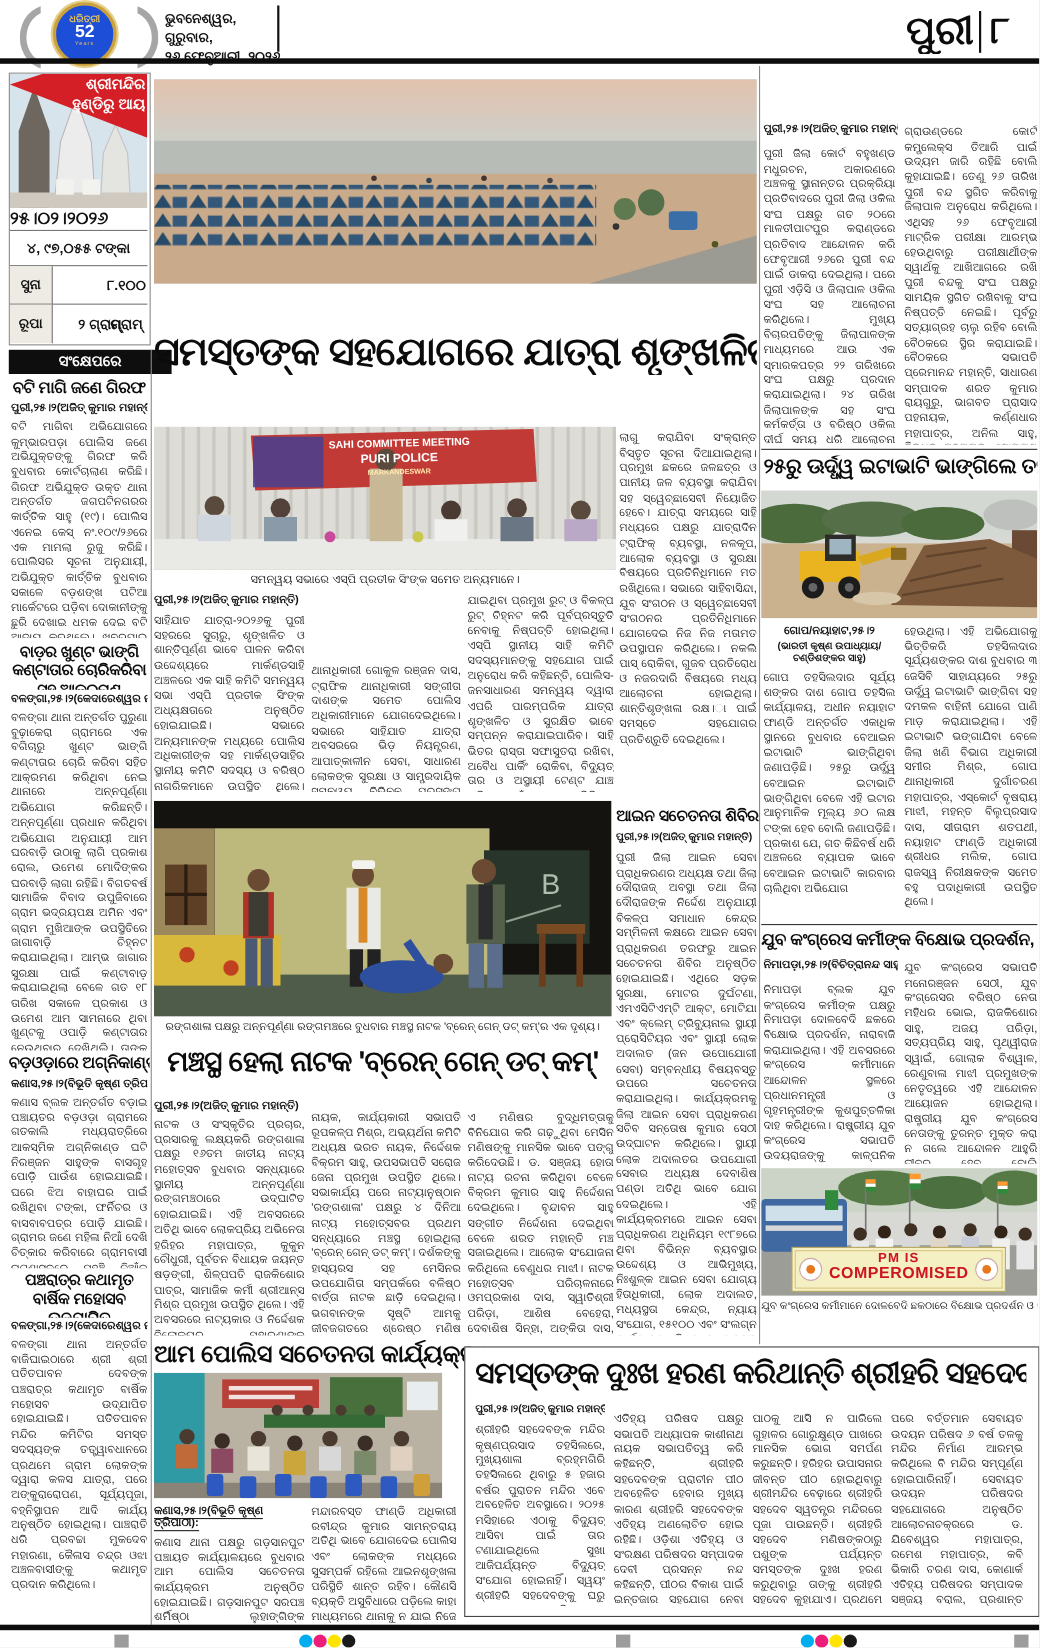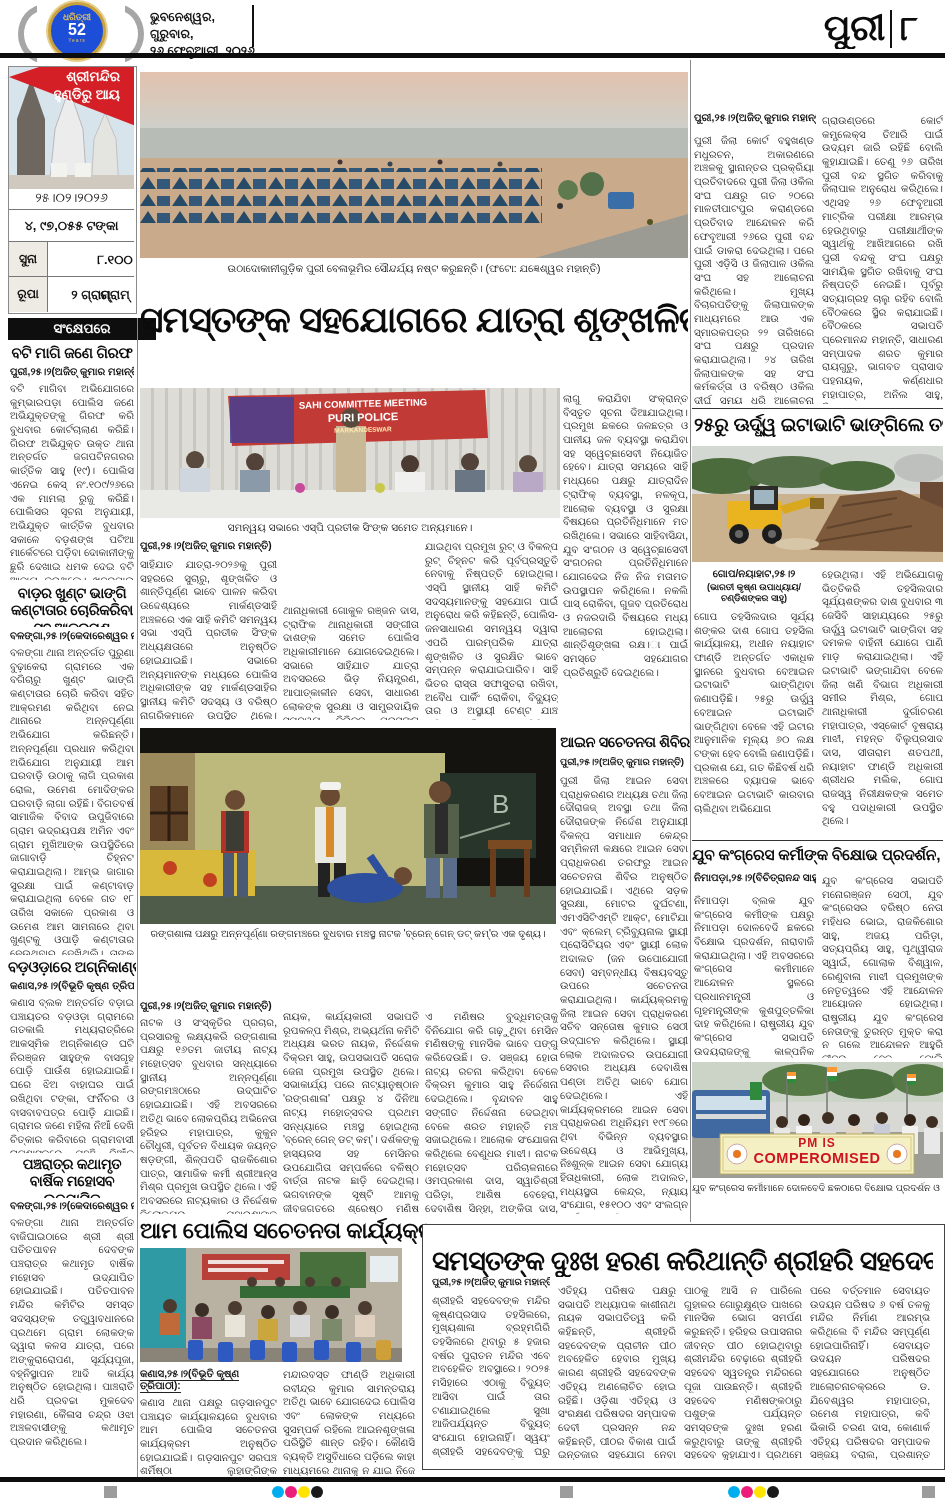--- a/index.html
+++ b/index.html
@@ -22,23 +22,23 @@
   .paren{position:absolute;width:38px;height:46px;border:6px solid #a6a6a6;border-radius:50%;}
   #medal{position:absolute;left:28px;top:0;width:52px;height:52px;border-radius:50%;
          background:#1d4ed8;border:3px solid #c9a23f;box-shadow:0 0 0 2px #e6cf8a;text-align:center;}
   #medal .b1{font-size:9px;color:#e3c05a;font-weight:700;margin-top:7px;}
   #medal .b2{font-size:16px;color:#fff;font-weight:700;line-height:14px;}
   #medal .b3{font-size:5px;color:#e3c05a;letter-spacing:1px;}
   
   #hundi{position:absolute;left:8px;top:66px;width:127px;height:246px;border:1px solid #8a8a8a;background:#fff;}
   #hundi-banner{position:absolute;left:0;top:0;width:125px;height:62px;background:#d41f26;
                 clip-path:polygon(24% 0,100% 0,100% 94%,0 16%);}
-  #hundi-title{position:absolute;right:16px;top:1px;width:92px;text-align:right;color:#fff;
+  #hundi-title{position:absolute;right:4px;top:1px;width:92px;text-align:right;color:#fff;
                font-weight:700;font-size:13.5px;line-height:1.3;z-index:3;}
-  #hundi-date{position:absolute;left:0;top:123px;width:125px;text-align:center;font-weight:400;font-size:13px;}
+  #hundi-date{position:absolute;left:0;top:123px;width:125px;text-align:left;font-weight:700;font-size:16px;}
   .hrow{position:absolute;left:0;width:125px;display:flex;border-top:1px solid #777;}
   .hlabel{width:38px;background:#eeebe4;border-right:1px solid #777;text-align:center;font-weight:700;font-size:12.5px;}
   .hval{flex:1;text-align:center;font-weight:700;font-size:12.8px;}
   #briefs-banner{position:absolute;left:8px;top:318px;width:148px;height:22px;background:#0e0e0e;color:#fff;
                  font-weight:700;font-size:13.5px;text-align:center;line-height:22px;}
   
   #subhead-box{position:absolute;left:283px;top:542px;width:136px;height:56px;background:#101010;color:#fff;
                text-align:center;font-weight:700;font-size:12.3px;line-height:1.55;padding-top:8px;box-sizing:border-box;}
   
   #sahadev-box{position:absolute;left:422px;top:1224px;width:521px;height:244px;border:1.5px solid #444;background:#fff;}
@@ -143,21 +143,20 @@
         <circle cx="452" cy="112" r="12" fill="#54704a"></circle>
       <rect x="468" y="120" width="26" height="17" rx="3" fill="#3a6ea8"></rect>
       <circle cx="420" cy="134" r="3" fill="#333"></circle>
         <circle cx="510" cy="150" r="3" fill="#552"></circle>
       <circle cx="360" cy="92" r="2.5" fill="#444"></circle>
         <circle cx="300" cy="90" r="2.5" fill="#433"></circle>
       <circle cx="250" cy="92" r="2.5" fill="#345"></circle>
         <circle cx="200" cy="90" r="2.5" fill="#433"></circle>
     </svg>
   </div>
-  <div class="cap" style="left:140px;top:263px;width:548px;">ଉଠାଦୋକାନୀଗୁଡ଼ିକ ପୁରୀ ବେଳାଭୂମିର ସୌନ୍ଦର୍ଯ୍ୟ ନଷ୍ଟ କରୁଛନ୍ତି। (ଫଟୋ: ଯଜ୍ଞେଶ୍ୱର ମହାନ୍ତି)</div>
   <div class="hl nowrap center" style="left:140px;top:298px;width:548px;font-size:36px;letter-spacing:-1px;">ସମସ୍ତଙ୍କ ସହଯୋଗରେ ଯାତ୍ରା ଶୃଙ୍ଖଳିତ ହେବ</div>
 
   <div class="ph" style="left:140px;top:388px;width:420px;height:130px;">
     <svg width="420" height="130" viewBox="0 0 420 130">
       <defs>
         <pattern id="curtP" width="14" height="130" patternUnits="userSpaceOnUse">
           <rect width="14" height="130" fill="#dddcd6"></rect>
             <rect x="11" width="3" height="130" fill="#c9c8c0"></rect>
         </pattern>
       </defs>
@@ -225,20 +224,21 @@
         <rect x="284" y="76" width="35" height="54" fill="#55604a"></rect>
       <rect x="295" y="76" width="13" height="50" fill="#2c2c2c"></rect>
       <rect x="286" y="130" width="14" height="40" fill="#5a6e8c"></rect>
         <rect x="303" y="130" width="14" height="40" fill="#5a6e8c"></rect>
       <ellipse cx="225" cy="160" rx="38" ry="15" fill="#2e4f9e"></ellipse>
       <circle cx="263" cy="148" r="9" fill="#6b4a34"></circle>
       <line x1="230" y1="128" x2="245" y2="150" stroke="#2e4f9e" stroke-width="8"></line>
     </svg>
   </div>
   <div class="cap" style="left:140px;top:928px;width:416px;font-size:10px;">ରଙ୍ଗଶାଳା ପକ୍ଷରୁ ଅନ୍ନପୂର୍ଣ୍ଣା ରଙ୍ଗମଞ୍ଚରେ ବୁଧବାର ମଞ୍ଚସ୍ଥ ନାଟକ 'ବ୍ରେନ୍ ଗେନ୍ ଡଟ୍ କମ୍'ର ଏକ ଦୃଶ୍ୟ।</div>
+  <div class="hl nowrap center" style="left:140px;top:950px;width:416px;font-size:26px;letter-spacing:-0.8px;">ମଞ୍ଚସ୍ଥ ହେଲା  ନାଟକ 'ବ୍ରେନ୍ ଗେନ୍ ଡଟ୍ କମ୍'</div>
   <div class="by nowrap" style="left:140px;top:1000px;width:137px;"><span>ପୁରୀ,୨୫।୨(ଅଜିତ୍ କୁମାର ମହାନ୍ତି)</span></div>
   <div class="col" style="left:140px;top:1016px;width:137px;height:198px;">ନାଟକ ଓ ସଂସ୍କୃତିର ପ୍ରଚାର, ପ୍ରସାରକୁ ଲକ୍ଷ୍ୟକରି ରଙ୍ଗଶାଳା ପକ୍ଷରୁ ୧୬ତମ ଜାତୀୟ ନାଟ୍ୟ ମହୋତ୍ସବ ବୁଧବାର ସନ୍ଧ୍ୟାରେ ସ୍ଥାନୀୟ ଅନ୍ନପୂର୍ଣ୍ଣା ରଙ୍ଗମଞ୍ଚଠାରେ ଉଦ୍‌ଘାଟିତ ହୋଇଯାଇଛି। ଏହି ଅବସରରେ ଅତିଥି ଭାବେ ଲୋକପ୍ରିୟ ଅଭିନେତା ହରିହର ମହାପାତ୍ର, କୁକୁନ ଚୌଧୁରୀ, ପୂର୍ବତନ ବିଧାୟକ ଜୟନ୍ତ ଷଡ଼ଙ୍ଗୀ, ଶିଳ୍ପପତି ରାଜକିଶୋର ପାତ୍ର, ସାମାଜିକ କର୍ମୀ ଶ୍ରୀଆନ୍ସ ମିଶ୍ର ପ୍ରମୁଖ ଉପସ୍ଥିତ ଥିଲେ। ଏହି ଅବସରରେ ନାଟ୍ୟକାର ଓ ନିର୍ଦ୍ଦେଶକ ବିଲୋକ୍ୟର ମହାରଣାଙ୍କୁ ରଙ୍ଗଶାଳା</div>
   <div class="col" style="left:283px;top:1010px;width:136px;height:204px;">ନାୟକ, କାର୍ଯ୍ୟକାରୀ ସଭାପତି ରୂପକଳ୍ପ ମିଶ୍ର, ଅଭ୍ୟର୍ଥନା କମିଟି ଅଧ୍ୟକ୍ଷ ଭରତ ନାୟକ, ନିର୍ଦ୍ଦେଶକ ବିକ୍ରମ ସାହୁ, ଉପସଭାପତି ସରୋଜ ଜେନା ପ୍ରମୁଖ ଉପସ୍ଥିତ ଥିଲେ। ସଭାକାର୍ଯ୍ୟ ପରେ ନାଟ୍ୟାନୁଷ୍ଠାନ 'ରଙ୍ଗଶାଳା' ପକ୍ଷରୁ ୪ ଦିନିଆ ନାଟ୍ୟ ମହୋତ୍ସବର ପ୍ରଥମ ସନ୍ଧ୍ୟାରେ ମଞ୍ଚସ୍ଥ ହୋଇଥିଲା 'ବ୍ରେନ୍ ଗେନ୍ ଡଟ୍ କମ୍'। ଦର୍ଶକଙ୍କୁ ହାସ୍ୟରସ ସହ ମେସିନର ଉପଯୋଗିତା ସମ୍ପର୍କରେ ବଳିଷ୍ଠ ବାର୍ତ୍ତା ନାଟକ ଛାଡ଼ି ଦେଇଥିଲା। ଭଗବାନଙ୍କ ସୃଷ୍ଟି ଆମକୁ ଜୀବଜଗତରେ ଶ୍ରେଷ୍ଠ ମଣିଷ ଭେଟିଦେଇଛି। ମାତ୍ର</div>
   <div class="col" style="left:425px;top:1010px;width:133px;height:204px;">ଏ ମଣିଷର ବୁଦ୍ଧିମତ୍ତାକୁ ବିନିଯୋଗ କରି ଗଢ଼ୁଥିବା ମେସିନ ମଣିଷଙ୍କୁ ମାନସିକ ଭାବେ ପଙ୍ଗୁ କରିଦେଉଛି। ଡ. ସଞ୍ଜୟ ହୋତା ନାଟ୍ୟ ରଚନା କରିଥିବା ବେଳେ ବିକ୍ରମ କୁମାର ସାହୁ ନିର୍ଦ୍ଦେଶନା ଦେଇଥିଲେ। ବୃନ୍ଦାବନ ସାହୁ ସଙ୍ଗୀତ ନିର୍ଦ୍ଦେଶନା ଦେଇଥିବା ବେଳେ ଶରତ ମହାନ୍ତି ମଞ୍ଚ ସଜାଇଥିଲେ। ଆଲୋକ ସଂଯୋଜନା କରିଥିଲେ ବେଣୁଧର ମାଝୀ। ନାଟକ ମହୋତ୍ସବ ପରିଚାଳନାରେ ଓମପ୍ରକାଶ ଦାସ, ସ୍ୱାତିଶ୍ରୀ ପରିଡ଼ା, ଆଶିଷ ବେହେରା, ଦେବାଶିଷ ସିନ୍ହା, ଅଙ୍କିତା ଦାସ, ସୁନୀତ୍ରା ବେହେରା, ମଧୁସ୍ମିତା ଦାସ ଏବଂ ଅବିନାଶ ସାହୁ ପ୍ରମୁଖ ସହଯୋଗ କରିଥିଲେ।</div>
 
   <div class="hl nowrap center" style="left:560px;top:734px;width:130px;font-size:14.5px;">ଆଇନ ସଚେତନତା ଶିବିର</div>
   <div class="by nowrap" style="left:560px;top:756px;width:130px;font-size:9.6px;"><span>ପୁରୀ,୨୫।୨(ଅଜିତ୍ କୁମାର ମହାନ୍ତି)</span></div>
   <div class="col" style="left:560px;top:774px;width:128px;height:440px;">ପୁରୀ ଜିଲା ଆଇନ ସେବା ପ୍ରାଧିକରଣର ଅଧ୍ୟକ୍ଷ ତଥା ଜିଲା ଦୌରାଜଜ୍ ଅବସ୍ଥା ତଥା ଜିଲା ଦୌରାଜଙ୍କ ନିର୍ଦ୍ଦେଶ ଅନୁଯାୟୀ ବିକଳ୍ପ ସମାଧାନ କେନ୍ଦ୍ର ସମ୍ମିଳନୀ କକ୍ଷରେ ଆଇନ ସେବା ପ୍ରାଧିକରଣ ତରଫରୁ ଆଇନ ସଚେତନତା ଶିବିର ଅନୁଷ୍ଠିତ ହୋଇଯାଇଛି। ଏଥିରେ ସଡ଼କ ସୁରକ୍ଷା, ମୋଟର ଦୁର୍ଘଟଣା, ଏମଏସିଟିଏମ୍‌ଟି ଆକ୍ଟ, ମୋଟିଯା ଏବଂ କ୍ଲେମ୍ ଟ୍ରିବ୍ୟୁନାଲ ସ୍ଥାୟୀ ପ୍ରୋସିଟିୟର ଏବଂ ସ୍ଥାୟୀ ଲୋକ ଅଦାଲତ (ଜନ ଉପୋଯୋଗୀ ସେବା) ସମ୍ବନ୍ଧୀୟ ବିଷୟବସ୍ତୁ ଉପରେ ସଚେତନତା କରାଯାଇଥିଲା। କାର୍ଯ୍ୟକ୍ରମକୁ ଜିଲା ଆଇନ ସେବା ପ୍ରାଧିକରଣ ସଚିବ ସନ୍ତୋଷ କୁମାର ସେଠୀ ଉଦ୍‌ଘାଟନ କରିଥିଲେ। ସ୍ଥାୟୀ ଲୋକ ଅଦାଲତର ଉପଯୋଗୀ ସେବାର ଅଧ୍ୟକ୍ଷ ଦେବାଶିଷ ପଣ୍ଡା ଅତିଥି ଭାବେ ଯୋଗ ଦେଇଥିଲେ। ଏହି କାର୍ଯ୍ୟକ୍ରମରେ ଆଇନ ସେବା ପ୍ରାଧିକରଣ ଅଧିନିୟମ ୧୯୮୭ରେ ଥିବା ବିଭିନ୍ନ ବ୍ୟବସ୍ଥାର ଉଦ୍ଦେଶ୍ୟ ଓ ଆଭିମୁଖ୍ୟ, ନିଃଶୁଳ୍କ ଆଇନ ସେବା ଯୋଗ୍ୟ ହିତାଧିକାରୀ, ଲୋକ ଅଦାଲତ, ମଧ୍ୟସ୍ଥତା କେନ୍ଦ୍ର, ନ୍ୟାୟ ସଂଯୋଗ, ୧୫୧୦୦ ଏବଂ ସଂଲଗ୍ନ କାର୍ଯ୍ୟାଳୟ ବିଷୟରେ ଅବଗତ କରାଯାଇଥିଲା। ଏଥିସହ ଆଇନ ସେବା କ'ଣ ଏବଂ ଆଇନସେବା ପାଇବା ପାଇଁ କେଉଁ କେଉଁମାନେ ଯୋଗ୍ୟ, ସେହି ବିଷୟରେ ଆଲୋଚନା କରିଥିଲେ।</div>
 
   <div class="vline" style="left:690px;top:60px;height:1162px;"></div>
@@ -371,21 +371,21 @@
       <rect x="174" y="92" width="15" height="20" rx="3" fill="#2d59c0"></rect>
       <rect x="206" y="94" width="15" height="20" rx="3" fill="#2d59c0"></rect>
       <rect x="236" y="92" width="15" height="20" rx="3" fill="#cfa03a"></rect>
     </svg>
   </div>
   <div class="by" style="left:140px;top:1368px;width:137px;height:26px;"><span>କଣାସ,୨୫।୨(ବିଭୂତି କୃଷ୍ଣ ତ୍ରିପାଠୀ):</span></div>
   <div class="col" style="left:140px;top:1396px;width:137px;height:80px;">କଣାସ ଥାନା ପକ୍ଷରୁ ଗଡ଼ସାନପୁଟ ପଞ୍ଚାୟତ କାର୍ଯ୍ୟାଳୟରେ ବୁଧବାର ଆମ ପୋଲିସ ସଚେତନତା କାର୍ଯ୍ୟକ୍ରମ ଅନୁଷ୍ଠିତ ହୋଇଯାଇଛି। ଗଡ଼ସାନପୁଟ ସରପଞ୍ଚ ଶର୍ମିଷ୍ଠା ଲୁହାଙ୍ଗିଙ୍କ ଅଧ୍ୟକ୍ଷତାରେ କଣାସ ଥାନାଧିକାରୀ ଶୁଭେନ୍ଦୁ କୁମାର ମହାନ୍ତି, ୧୪ ମୌଜା କୁଟିୟର ମହାବିଦ୍ୟାଳୟ ଅଧ୍ୟକ୍ଷ ବିଷ୍ଣୁଚରଣ ସାମନ୍ତରାୟ,</div>
   <div class="col" style="left:283px;top:1368px;width:132px;height:108px;">ମନ୍ଦାରବସ୍ତ ଫାଣ୍ଡି ଅଧିକାରୀ ରବୀନ୍ଦ୍ର କୁମାର ସାମନ୍ତରାୟ ଅତିଥି ଭାବେ ଯୋଗଦେଇ ପୋଲିସ ଏବଂ ଲୋକଙ୍କ ମଧ୍ୟରେ ସୁସମ୍ପର୍କ ରହିଲେ ଆଇନଶୃଙ୍ଖଳା ପରିସ୍ଥିତି ଶାନ୍ତ ରହିବ। କୌଣସି ବ୍ୟକ୍ତି ଅସୁବିଧାରେ ପଡ଼ିଲେ କାହା ମାଧ୍ୟମରେ ଥାନାକୁ ନ ଯାଇ ନିଜେ ଥାନା ଅଧିକାରୀଙ୍କୁ ଦେଖାହେବା ପାଇଁ କଣାସ ଥାନାଧିକାରୀ ଗ୍ରାମବାସୀଙ୍କୁ ସଚେତନ କରାଇଥିଲେ।</div>
 
   <div id="sahadev-box"></div>
-  <div class="hl nowrap center" style="left:432px;top:1232px;width:501px;font-size:27px;letter-spacing:-0.8px;margin-top:13px;">ସମସ୍ତଙ୍କ ଦୁଃଖ ହରଣ କରିଥାନ୍ତି ଶ୍ରୀହରି ସହଦେବ</div>
+  <div class="hl nowrap center" style="left:432px;top:1232px;width:501px;font-size:27px;letter-spacing:-0.8px;">ସମସ୍ତଙ୍କ ଦୁଃଖ ହରଣ କରିଥାନ୍ତି ଶ୍ରୀହରି ସହଦେବ</div>
   <div class="by nowrap" style="left:432px;top:1276px;width:118px;font-size:9.6px;"><span>ପୁରୀ,୨୫।୨(ଅଜିତ୍ କୁମାର ମହାନ୍ତି)</span></div>
   <div class="col" style="left:432px;top:1294px;width:118px;height:166px;">ଶ୍ରୀହରି ସହଦେବଙ୍କ ମନ୍ଦିର କୃଷ୍ଣପ୍ରସାଦ ତହସିଲରେ, ମୁଖ୍ୟଶାଳା ବ୍ରହ୍ମଗିରି ତହସିଲରେ ଥିବାରୁ ୫ ହଜାର ବର୍ଷର ପୁରାତନ ମନ୍ଦିର ଏବେ ଅବହେଳିତ ଅବସ୍ଥାରେ। ୨୦୨୫ ମସିହାରେ ଏଠାକୁ ବିଦ୍ୟୁତ୍ ଆସିବା ପାଇଁ ତାର ଟଣାଯାଇଥିଲେ ସୁଖା ଆଜିପର୍ଯ୍ୟନ୍ତ ବିଦ୍ୟୁତ୍ ସଂଯୋଗ ହୋଇନାହିଁ। ସ୍ୱୟଂ ଶ୍ରୀହରି ସହଦେବଙ୍କୁ ଘରୁ ଚାଉଳ ଗଣ୍ଡେ ଆଣି ପୂଜାରୀ ଭୋଗ କରୁଛନ୍ତି। ୯୬ ଏକର ଘ୍ୟାବର ସମ୍ପତ୍ତି ଏବେ ଭୋଗଦଖଲରେ ହସ୍ତାନ୍ତର। ବ୍ରହ୍ମଗିରି</div>
   <div class="col" style="left:558px;top:1284px;width:118px;height:176px;">ଏତିହ୍ୟ ପରିଷଦ ପକ୍ଷରୁ ସଭାପତି ଅଧ୍ୟାପକ କାଶୀନାଥ ନାୟକ ସଭାପତିତ୍ୱ କରି କହିଛନ୍ତି, ଶ୍ରୀହରି ସହଦେବଙ୍କ ପ୍ରାଚୀନ ପୀଠ ଅବହେଳିତ ହେବାର ମୁଖ୍ୟ କାରଣ ଶ୍ରୀହରି ସହଦେବଙ୍କ ଏତିହ୍ୟ ଅଣଲୋଚିତ ହୋଇ ରହିଛି। ଓଡ଼ିଶା ଏତିହ୍ୟ ଓ ସଂରକ୍ଷଣ ପରିଷଦର ସମ୍ପାଦକ ଦେବୀ ପ୍ରସନ୍ନ ନନ୍ଦ କହିଛନ୍ତି, ପୀଠର ବିକାଶ ପାଇଁ ଇନ୍ତଜାର ସହଯୋଗ ନେବା ପାଇଁ ପରାମର୍ଶ ଦେଇଥିଲେ। ଏତିହ୍ୟ ବିଶାରଦ ଡ. ଧ୍ରୁବଚନ୍ଦ୍ର କୁମାର ମିଶ୍ର ମତବ୍ୟକ୍ତ କରିଛନ୍ତି, ଗାଁ ଗହଳିରେ ଶ୍ରୀହରି ସହଦେବଙ୍କ ପ୍ରତି ଅତୁଟ ବିଶ୍ୱାସ ଆଜି ବି ରହିଛି।</div>
   <div class="col" style="left:684px;top:1284px;width:118px;height:176px;">ପାଠକୁ ଆସି ନ ପାରିଲେ ଗୁହାଳର ଗୋରୁକ୍ଷୁଣ୍ଡ ପାଖରେ ମାନସିକ ଭୋଗ ସମର୍ପଣ କରୁଛନ୍ତି। ହରିହର ଉପାସନାର ଜୀବନ୍ତ ପୀଠ ହୋଇଥିବାରୁ ଶ୍ରୀମନ୍ଦିର ବେଢ଼ାରେ ଶ୍ରୀହରି ସହଦେବ ସ୍ୱତନ୍ତ୍ର ମନ୍ଦିରରେ ପୂଜା ପାଉଛନ୍ତି। ଶ୍ରୀହରି ସହଦେବ ମଣିଷଙ୍କଠାରୁ ପଶୁଙ୍କ ପର୍ଯ୍ୟନ୍ତ ସମସ୍ତଙ୍କ ଦୁଃଖ ହରଣ କରୁଥିବାରୁ ତାଙ୍କୁ ଶ୍ରୀହରି ସହଦେବ କୁହାଯାଏ। ପ୍ରଥମେ ଗଜପତି ମହାରାଜ ମଙ୍ଗଳାନଦୀରେ ଯୁଦ୍ଧ ଯାତ୍ରାରେ ଗଲାବେଳେ ଏଠାରେ ବିଶ୍ରାମ ନେଇଥିଲେ। ସ୍ୱୟଂ ଲିଙ୍ଗ ଦେଖି ୧୪୪୦ ମସିହାରେ ପ୍ରଥମ ମନ୍ଦିର ଗଢ଼ିଥିଲେ। ସେ ମନ୍ଦିର ଭାଙ୍ଗିଯିବା</div>
   <div class="col" style="left:810px;top:1284px;width:120px;height:176px;">ପରେ ବର୍ତ୍ତମାନ ସେବାୟତ ଉଦୟନ ପରିଷଦ ୬ ବର୍ଷ ତଳକୁ ମନ୍ଦିର ନିର୍ମାଣ ଆରମ୍ଭ କରିଥିଲେ ବି ମନ୍ଦିର ସମ୍ପୂର୍ଣ୍ଣ ହୋଇପାରିନାହିଁ। ସେବାୟତ ଉଦୟନ ପରିଷଦର ସହଯୋଗରେ ଅନୁଷ୍ଠିତ ଆଲୋଚନାଚକ୍ରରେ ଡ. ଯିବେଶ୍ୱର ମହାପାତ୍ର, ରମେଶ ମହାପାତ୍ର, କବି ଭିକାରି ଚରଣ ଦାସ, କୋଣାର୍କ ଏତିହ୍ୟ ପରିଷଦର ସମ୍ପାଦକ ସଞ୍ଜୟ ବରାଲ, ପ୍ରଶାନ୍ତ ମିଶ୍ର, ଲାଟମଣି କୁଅଁର, ପ୍ରିୟ ପ୍ରସାଦ ମିଶ୍ର ଓ ଅମୂଲ୍ୟ କୁମର ରାୟ ଯୋଗଦେଇ ଏଠାରେ ଏକ ଗୋଶାଳା ଓ ସନ୍ଥ ନିବାସ ନିର୍ମାଣ ଉପରେ ଗୁରୁତ୍ୱ ଦେଇଥିଲେ।</div>
 
   <div class="rule" style="left:0;top:1477px;width:945px;height:5px;"></div>
   <div class="regsq" style="left:104px;"></div>
   <div class="regsq" style="left:560px;"></div>
   <div class="regsq" style="left:922px;"></div>

